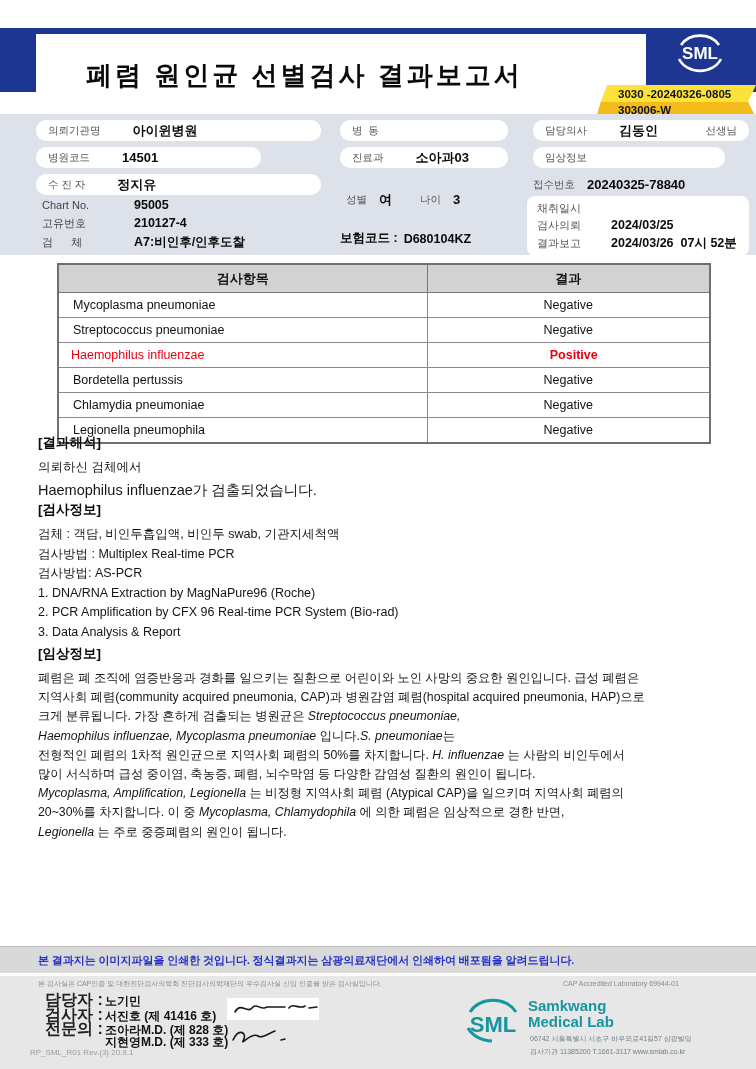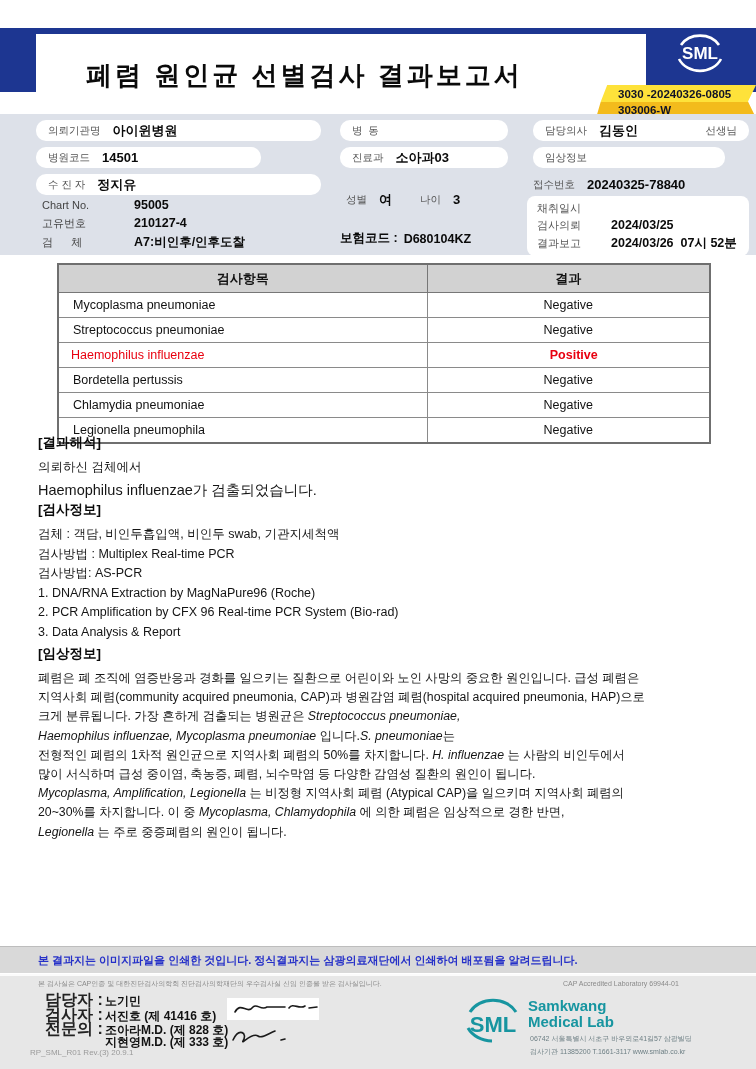--- a/index.html
+++ b/index.html
@@ -15,21 +15,21 @@
 
   .ribbon{position:absolute;left:596px;top:85px;width:160px;height:33px;
           clip-path:polygon(7% 0,100% 0,95% 50%,100% 100%,0 100%,3% 50%);}
   .ribbon .r1{height:17px;background:#fee23a;display:flex;align-items:center;}
   .ribbon .r2{height:16px;background:#f3bb1c;display:flex;align-items:center;}
   .ribbon span{padding-left:22px;font-size:11.5px;font-weight:bold;color:#101327;white-space:pre;}
 
   
   .info-panel{position:absolute;left:0;top:114px;width:756px;height:141px;background:#dde1e9;}
   .pill{position:absolute;height:21px;background:#fff;border-radius:10px;
-        display:flex;align-items:center;padding:0 12px;box-sizing:border-box;}
+        display:flex;align-items:center;padding:0 12px;box-sizing:border-box;gap:20px;}
   .lbl{font-size:10.5px;color:#555;margin-right:12px;white-space:pre;}
   .val{font-size:13px;font-weight:bold;color:#0a0a0a;white-space:pre;}
   .suffix{margin-left:auto;font-size:10.5px;color:#555;}
   .plain{position:absolute;display:flex;align-items:center;}
   .lblock{position:absolute;left:42px;top:84px;}
   .lblock .row{display:flex;align-items:baseline;height:16px;margin-bottom:2px;}
   .lblock .lbl{width:80px;font-size:11px;color:#444;}
   .lblock .val{font-size:12.5px;}
   .rbox{position:absolute;left:527px;top:82px;width:222px;height:60px;background:#fff;
         border-radius:8px;padding:5px 10px;box-sizing:border-box;}
@@ -52,21 +52,21 @@
   
   .section{position:absolute;left:38px;}
   .sec-head{font-size:13.5px;font-weight:bold;color:#0a0a0a;margin-bottom:6px;}
   .tline{font-size:12.5px;color:#151515;line-height:19.5px;white-space:pre-wrap;}
   .big-line{font-size:14.5px;line-height:24px;}
   .clin .tline{font-size:12.3px;line-height:19.2px;}
   .tline i{font-style:italic;}
 
   
   .notice-band{position:absolute;left:0;top:946px;width:756px;height:26px;background:#d9d9d9;
-               border-top:1px solid #bdbdbd;display:flex;align-items:center;}
+               border-top:1px solid #bdbdbd;display:flex;align-items:center;font-family:Liberation Serif, serif;}
   .notice-band span{padding-left:38px;font-size:11px;font-weight:600;color:#2530c8;}
   .footer-low{position:absolute;left:0;top:974px;width:756px;height:95px;background:#e7e7e7;
               border-top:2px solid #fbfbfb;}
   .cap-tiny{position:absolute;left:38px;top:3px;font-size:7px;color:#8a8a8a;}
   .cap-accr{position:absolute;left:563px;top:4px;font-size:7px;color:#8a8a8a;}
   .staff{position:absolute;left:45px;top:14px;}
   .staff .row{display:flex;height:14.5px;align-items:baseline;}
   .staff .s-lbl{width:60px;font-size:16px;font-weight:bold;color:#222;}
   .staff .s-val{font-size:12px;font-weight:bold;color:#111;white-space:pre;}
   .sig{position:absolute;left:225px;top:18px;}

